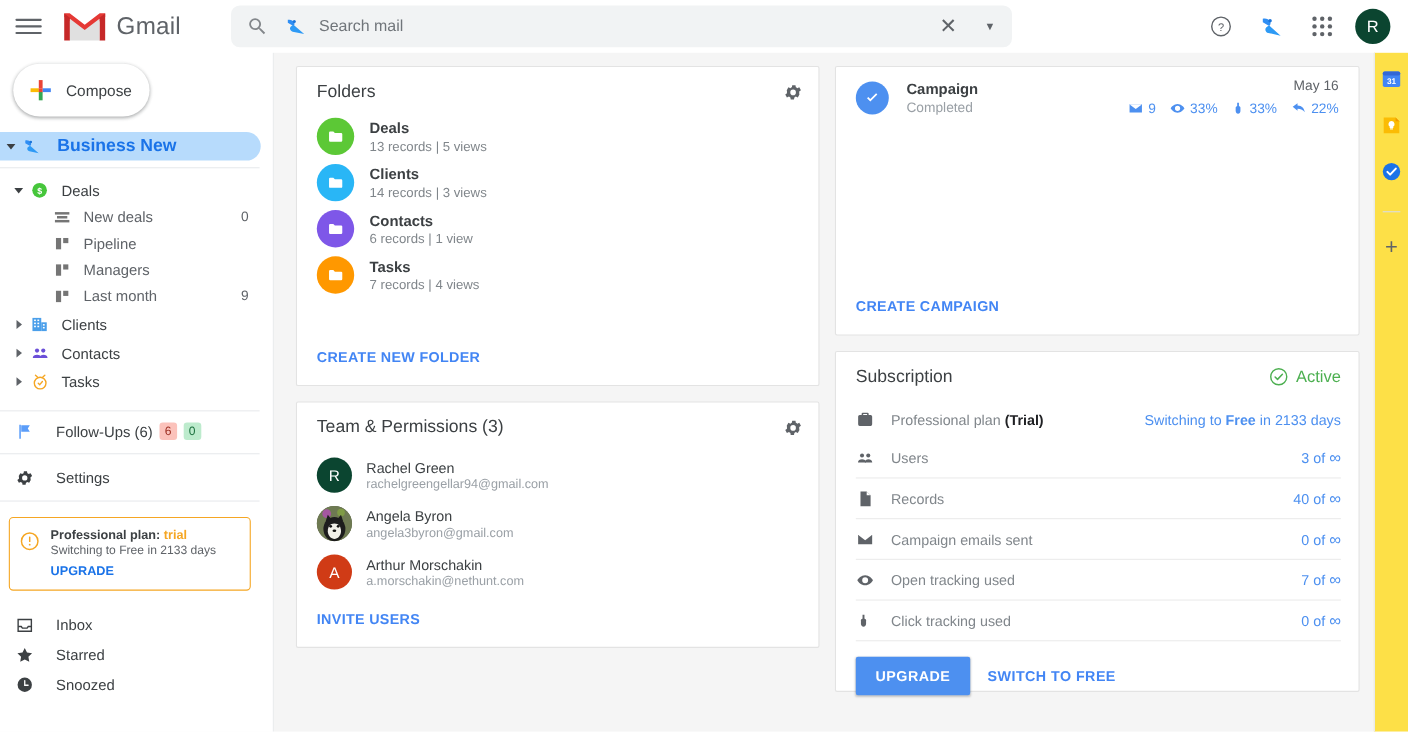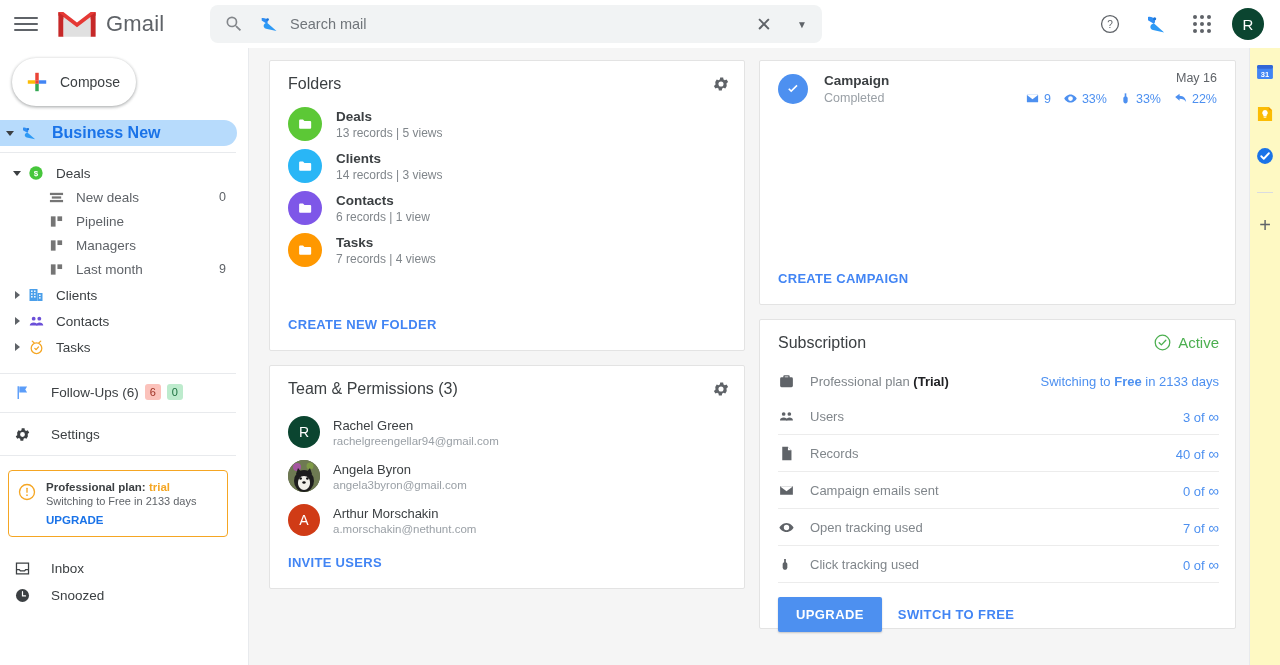--- a/index.html
+++ b/index.html
@@ -20,21 +20,21 @@
     display: flex; flex-direction: column; justify-content: center; gap: 4px;
     cursor: pointer;
   }
   .hamburger i { display:block; height: 2px; background: #5f6368; border-radius: 1px; }
   .gmail-logo { display: flex; align-items: center; margin-left: 10px; }
   .gmail-m { width: 42px; height: 31px; }
   .gmail-word {
     font-size: 22px; color: #5f6368; margin-left: 8px; letter-spacing: .2px;
   }
   .searchbox {
-    position: absolute; left: 210px; top: 5px; width: 612px; height: 38px;
+    position: absolute; left: 210px; top: 5px; width: 710px; height: 38px;
     background: #f1f3f4; border-radius: 8px; display: flex; align-items: center;
   }
   .search-icon { margin-left: 14px; width: 20px; height: 20px; opacity: .75; }
   .nh-bird { margin-left: 14px; width: 22px; height: 22px; }
   .search-input {
     flex: 1; border: none; background: transparent; outline: none;
     font-size: 14.5px; color: #202124; margin-left: 10px;
     font-family: "Liberation Sans", sans-serif;
   }
   .search-input::placeholder { color: #70757a; }
@@ -171,21 +171,21 @@
   .sub-buttons { display:flex; align-items:center; gap: 16px; padding: 14px 18px 0 18px; }
   .btn-upgrade { background: #4d90f0; color: #fff; font-size: 13px; font-weight: bold; letter-spacing: .4px;
                  border: none; border-radius: 2px; padding: 10px 18px; cursor: pointer; box-shadow: 0 1px 2px rgba(0,0,0,.2);
                  font-family: "Liberation Sans", sans-serif;}
   .btn-switch { background: none; border: none; color: #4285f4; font-size: 13px; font-weight: bold; letter-spacing:.4px; cursor: pointer;
                 font-family: "Liberation Sans", sans-serif;}
 
   
   .rightrail {
     position: absolute; right: 0; top: 0; width: 31px; height: 617px;
-    background: #fef9c3; border-left: 1px solid #e8eaed;
+    background: #fde047; border-left: 1px solid #e8eaed;
     display: flex; flex-direction: column; align-items: center; padding-top: 14px; gap: 22px;
   }
   .rail-icon { width: 20px; height: 20px; cursor: pointer; }
   .rail-sep { width: 16px; height: 1px; background: #dadce0; margin-top: 4px; }
   .rail-plus { color: #5f6368; font-size: 20px; cursor: pointer; line-height: 1; }
 </style>
 </head>
 <body>
 
 <div class="topbar">
@@ -431,20 +431,26 @@
       </div>
     </div>
 
     <div style="margin-top:18px;">
       <div class="mail-row">
         <svg width="17" height="17" viewBox="0 0 24 24">
           <path fill="none" stroke="#3c4043" stroke-width="1.8" d="M3.5 4.5h17v15h-17z"></path>
           <path fill="none" stroke="#3c4043" stroke-width="1.8" d="M3.5 13.5h4l1.5 2h6l1.5-2h4"></path>
         </svg>
         <span class="mail-label">Inbox</span>
+      </div>
+      <div class="mail-row">
+        <svg width="17" height="17" viewBox="0 0 24 24">
+          <path fill="#3c4043" d="M12 2.8l2.9 5.9 6.5.9-4.7 4.6 1.1 6.5L12 17.6l-5.8 3.1 1.1-6.5-4.7-4.6 6.5-.9z"></path>
+        </svg>
+        <span class="mail-label">Starred</span>
       </div>
       <div class="mail-row">
         <svg width="17" height="17" viewBox="0 0 24 24">
           <circle cx="12" cy="12" r="9.2" fill="#3c4043"></circle>
           <path d="M12 6.6v6h4.3" stroke="#fff" stroke-width="1.7" fill="none" stroke-linecap="round"></path>
         </svg>
         <span class="mail-label">Snoozed</span>
       </div>
     </div>
   </div>

